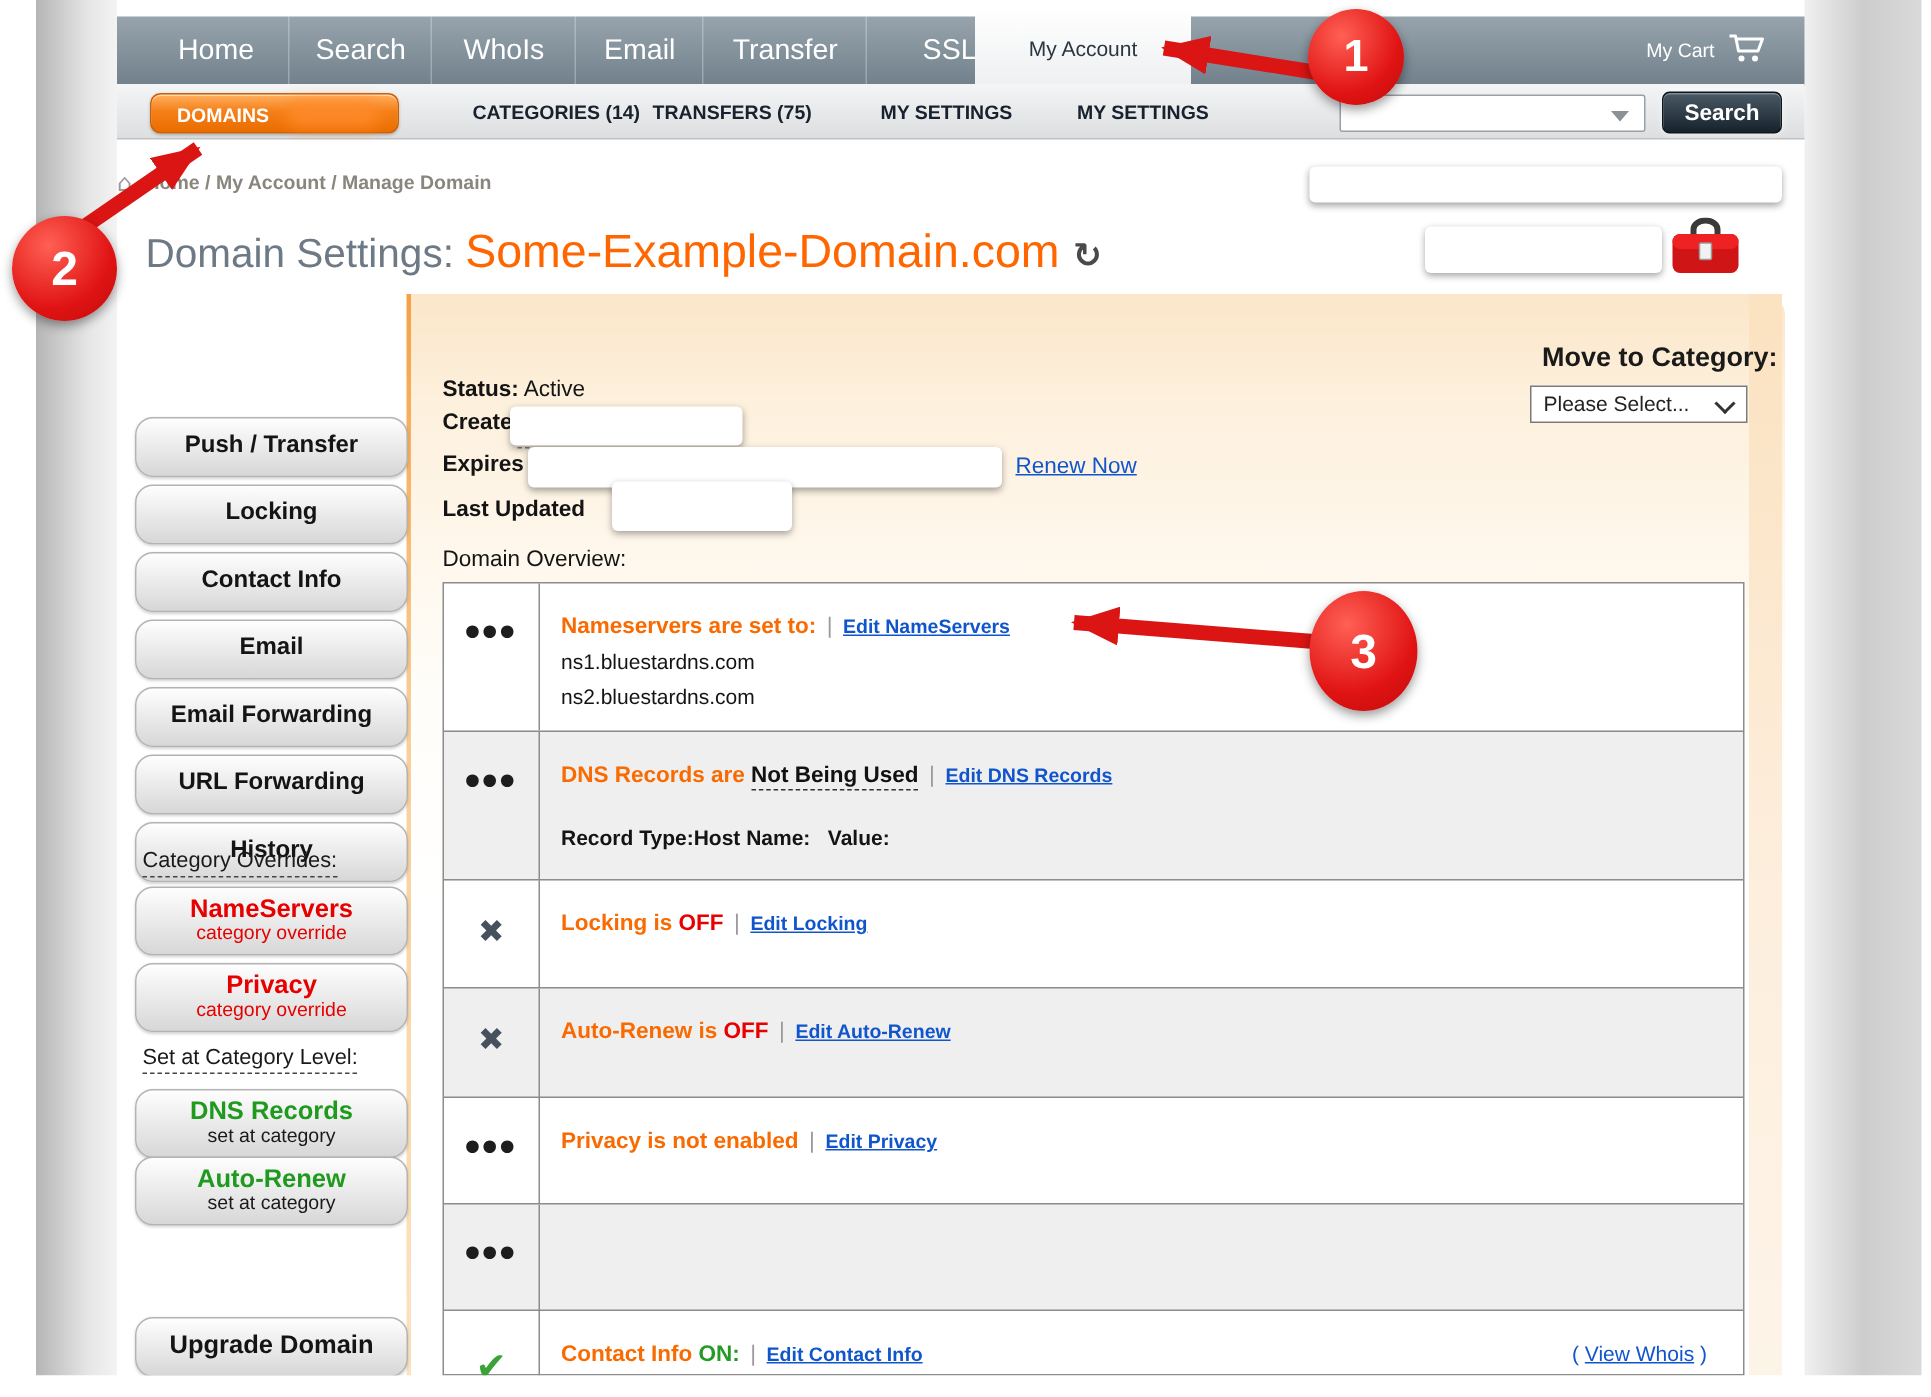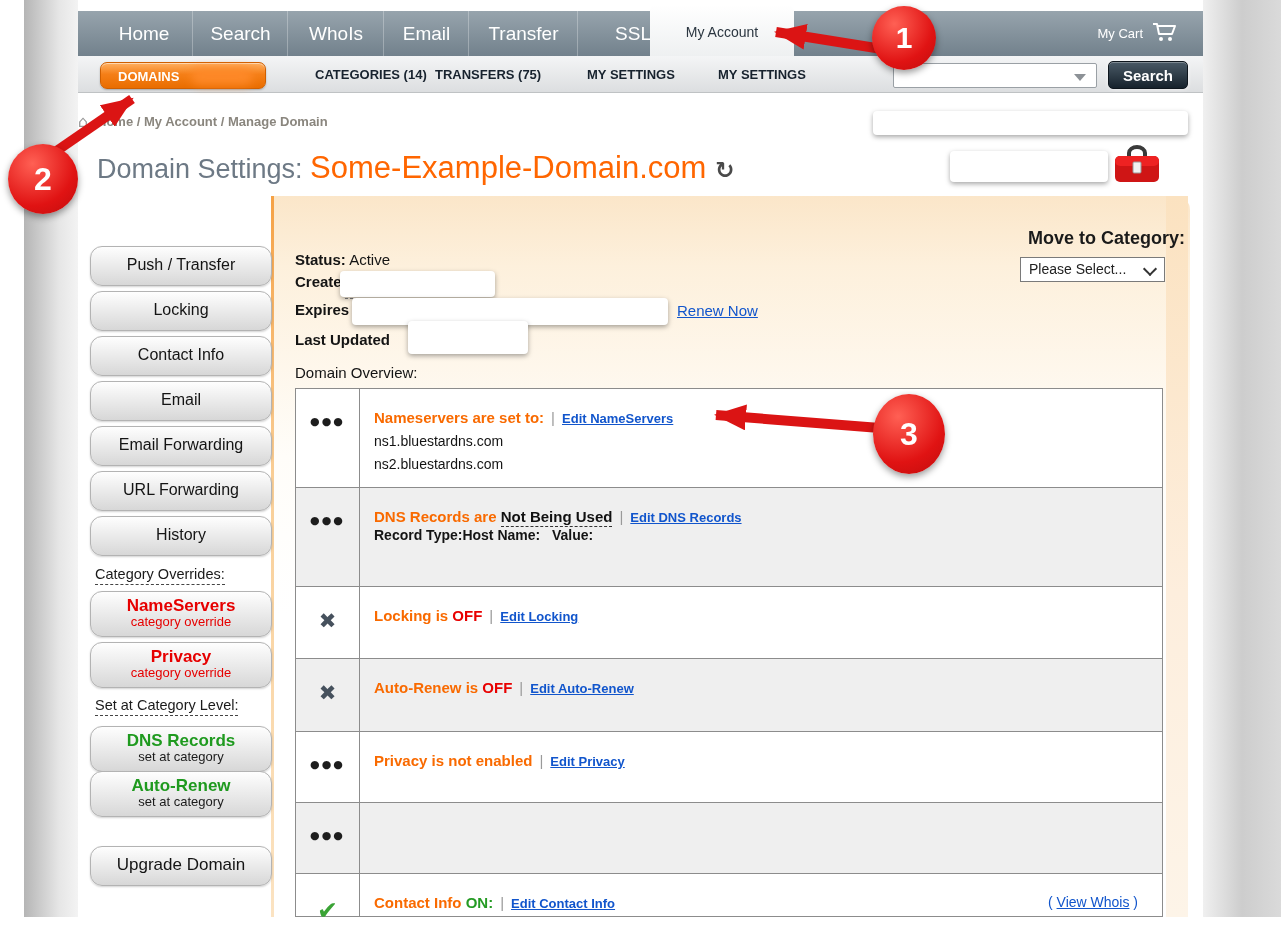--- a/index.html
+++ b/index.html
@@ -66,21 +66,21 @@
   .side-divider{position:absolute;left:271px;top:196px;width:3px;height:721px;
     background:linear-gradient(#f5a145,#f9cf98 40%,#fbe3c2);}
 
   
   .side-active{position:absolute;left:90px;top:197px;width:183px;height:40px;
     background:linear-gradient(#fdf3e4,#fbe3c2);border:1px solid #f3b56b;border-right:none;
     border-radius:12px 0 0 12px;text-align:center;line-height:40px;font-size:16px;font-weight:bold;box-sizing:border-box;}
   .side-btn{position:absolute;left:90px;width:182px;background:linear-gradient(#fefefe,#d7d7d7);
     border:1px solid #b3b3b3;border-radius:12px;text-align:center;box-sizing:border-box;
     box-shadow:0 1px 2px rgba(0,0,0,.18);}
-  .side-btn.simple{height:40px;line-height:36px;font-size:16px;font-weight:normal;color:#141414;}
+  .side-btn.simple{height:40px;line-height:36px;font-size:16px;font-weight:bold;color:#141414;margin-top:32px;}
   .side-btn.duo{height:46px;padding-top:4px;}
   .duo .l1{font-size:17px;font-weight:bold;line-height:19px;}
   .duo .l2{font-size:13px;line-height:14px;}
   .red-t{color:#e60000;}
   .green-t{color:#1f9a1f;}
   .dark-t{color:#1a1a1a;}
   .side-label{position:absolute;left:95px;font-size:14.5px;color:#1a1a1a;}
   .side-label span{border-bottom:1px dashed #444;padding-bottom:2px;}
 
   
@@ -108,21 +108,21 @@
   .check{font-size:25px;font-weight:bold;color:#3aa335;font-family:"DejaVu Sans",sans-serif;}
   .rcontent{position:absolute;left:78px;top:20px;right:10px;}
   .rtitle{font-size:15px;font-weight:bold;white-space:nowrap;}
   .t-orange{color:#f96a00;margin-top:24px;}
   .t-off{color:#e80000;}
   .t-on{color:#259b24;}
   .t-under{color:#111;border-bottom:1px dashed #333;padding-bottom:1px;}
   .sep{color:#9a9a9a;font-weight:normal;margin:0 7px;}
   .rlink{color:#1155cc;font-size:13px;font-weight:bold;text-decoration:underline;}
   .ns-line{font-size:14px;color:#141414;margin-top:7px;}
-  .record-line{font-size:14px;font-weight:bold;color:#141414;margin-top:2px;white-space:pre;}
+  .record-line{font-size:14px;font-weight:bold;color:#141414;margin-top:25px;white-space:pre;}
   .view-whois{position:absolute;right:14px;top:0px;font-size:14px;color:#1155cc;white-space:nowrap;}
   .view-whois a{color:#1155cc;text-decoration:underline;}
 
   
   .callout{position:absolute;border-radius:50%;color:#fff;font-weight:bold;text-align:center;z-index:60;
     background:radial-gradient(circle at 35% 28%,#ff6054,#e01313 62%,#bf0c0c);
     box-shadow:0 3px 7px rgba(0,0,0,.4);}
   .c1{left:872px;top:6px;width:64px;height:64px;line-height:64px;font-size:30px;}
   .c2{left:8px;top:144px;width:70px;height:70px;line-height:70px;font-size:32px;}
   .c3{left:873px;top:394px;width:72px;height:80px;line-height:80px;font-size:32px;}

